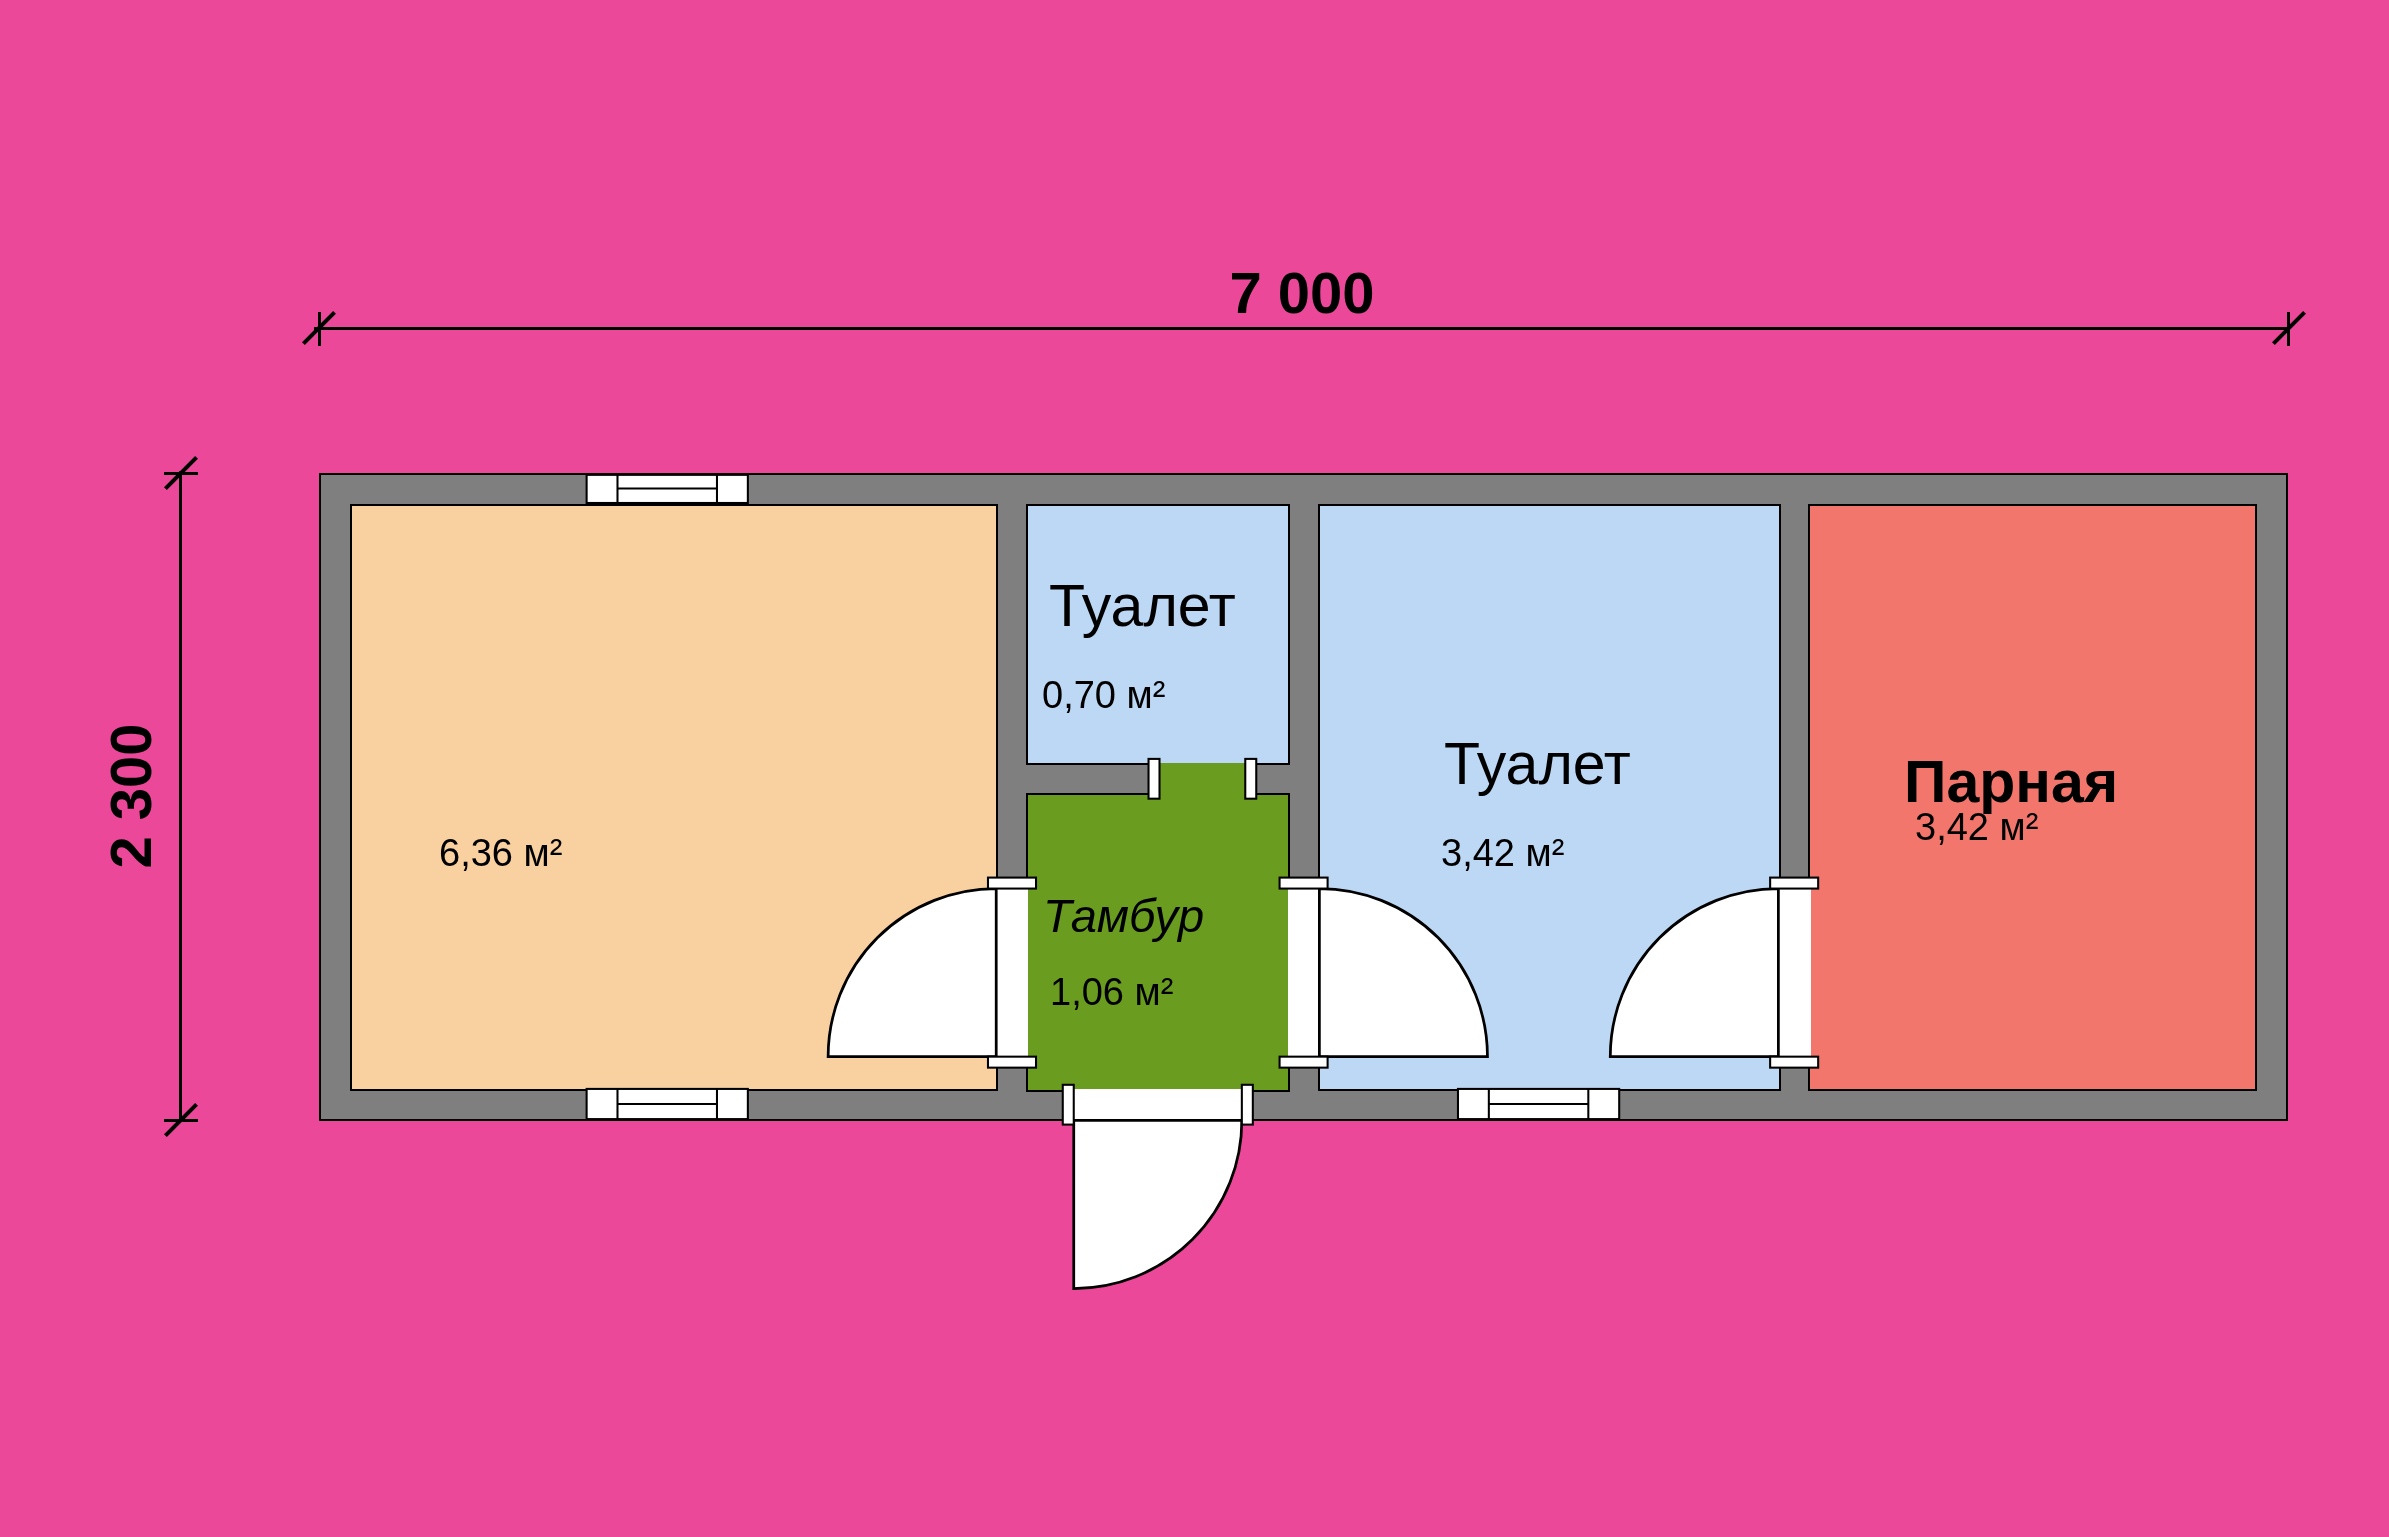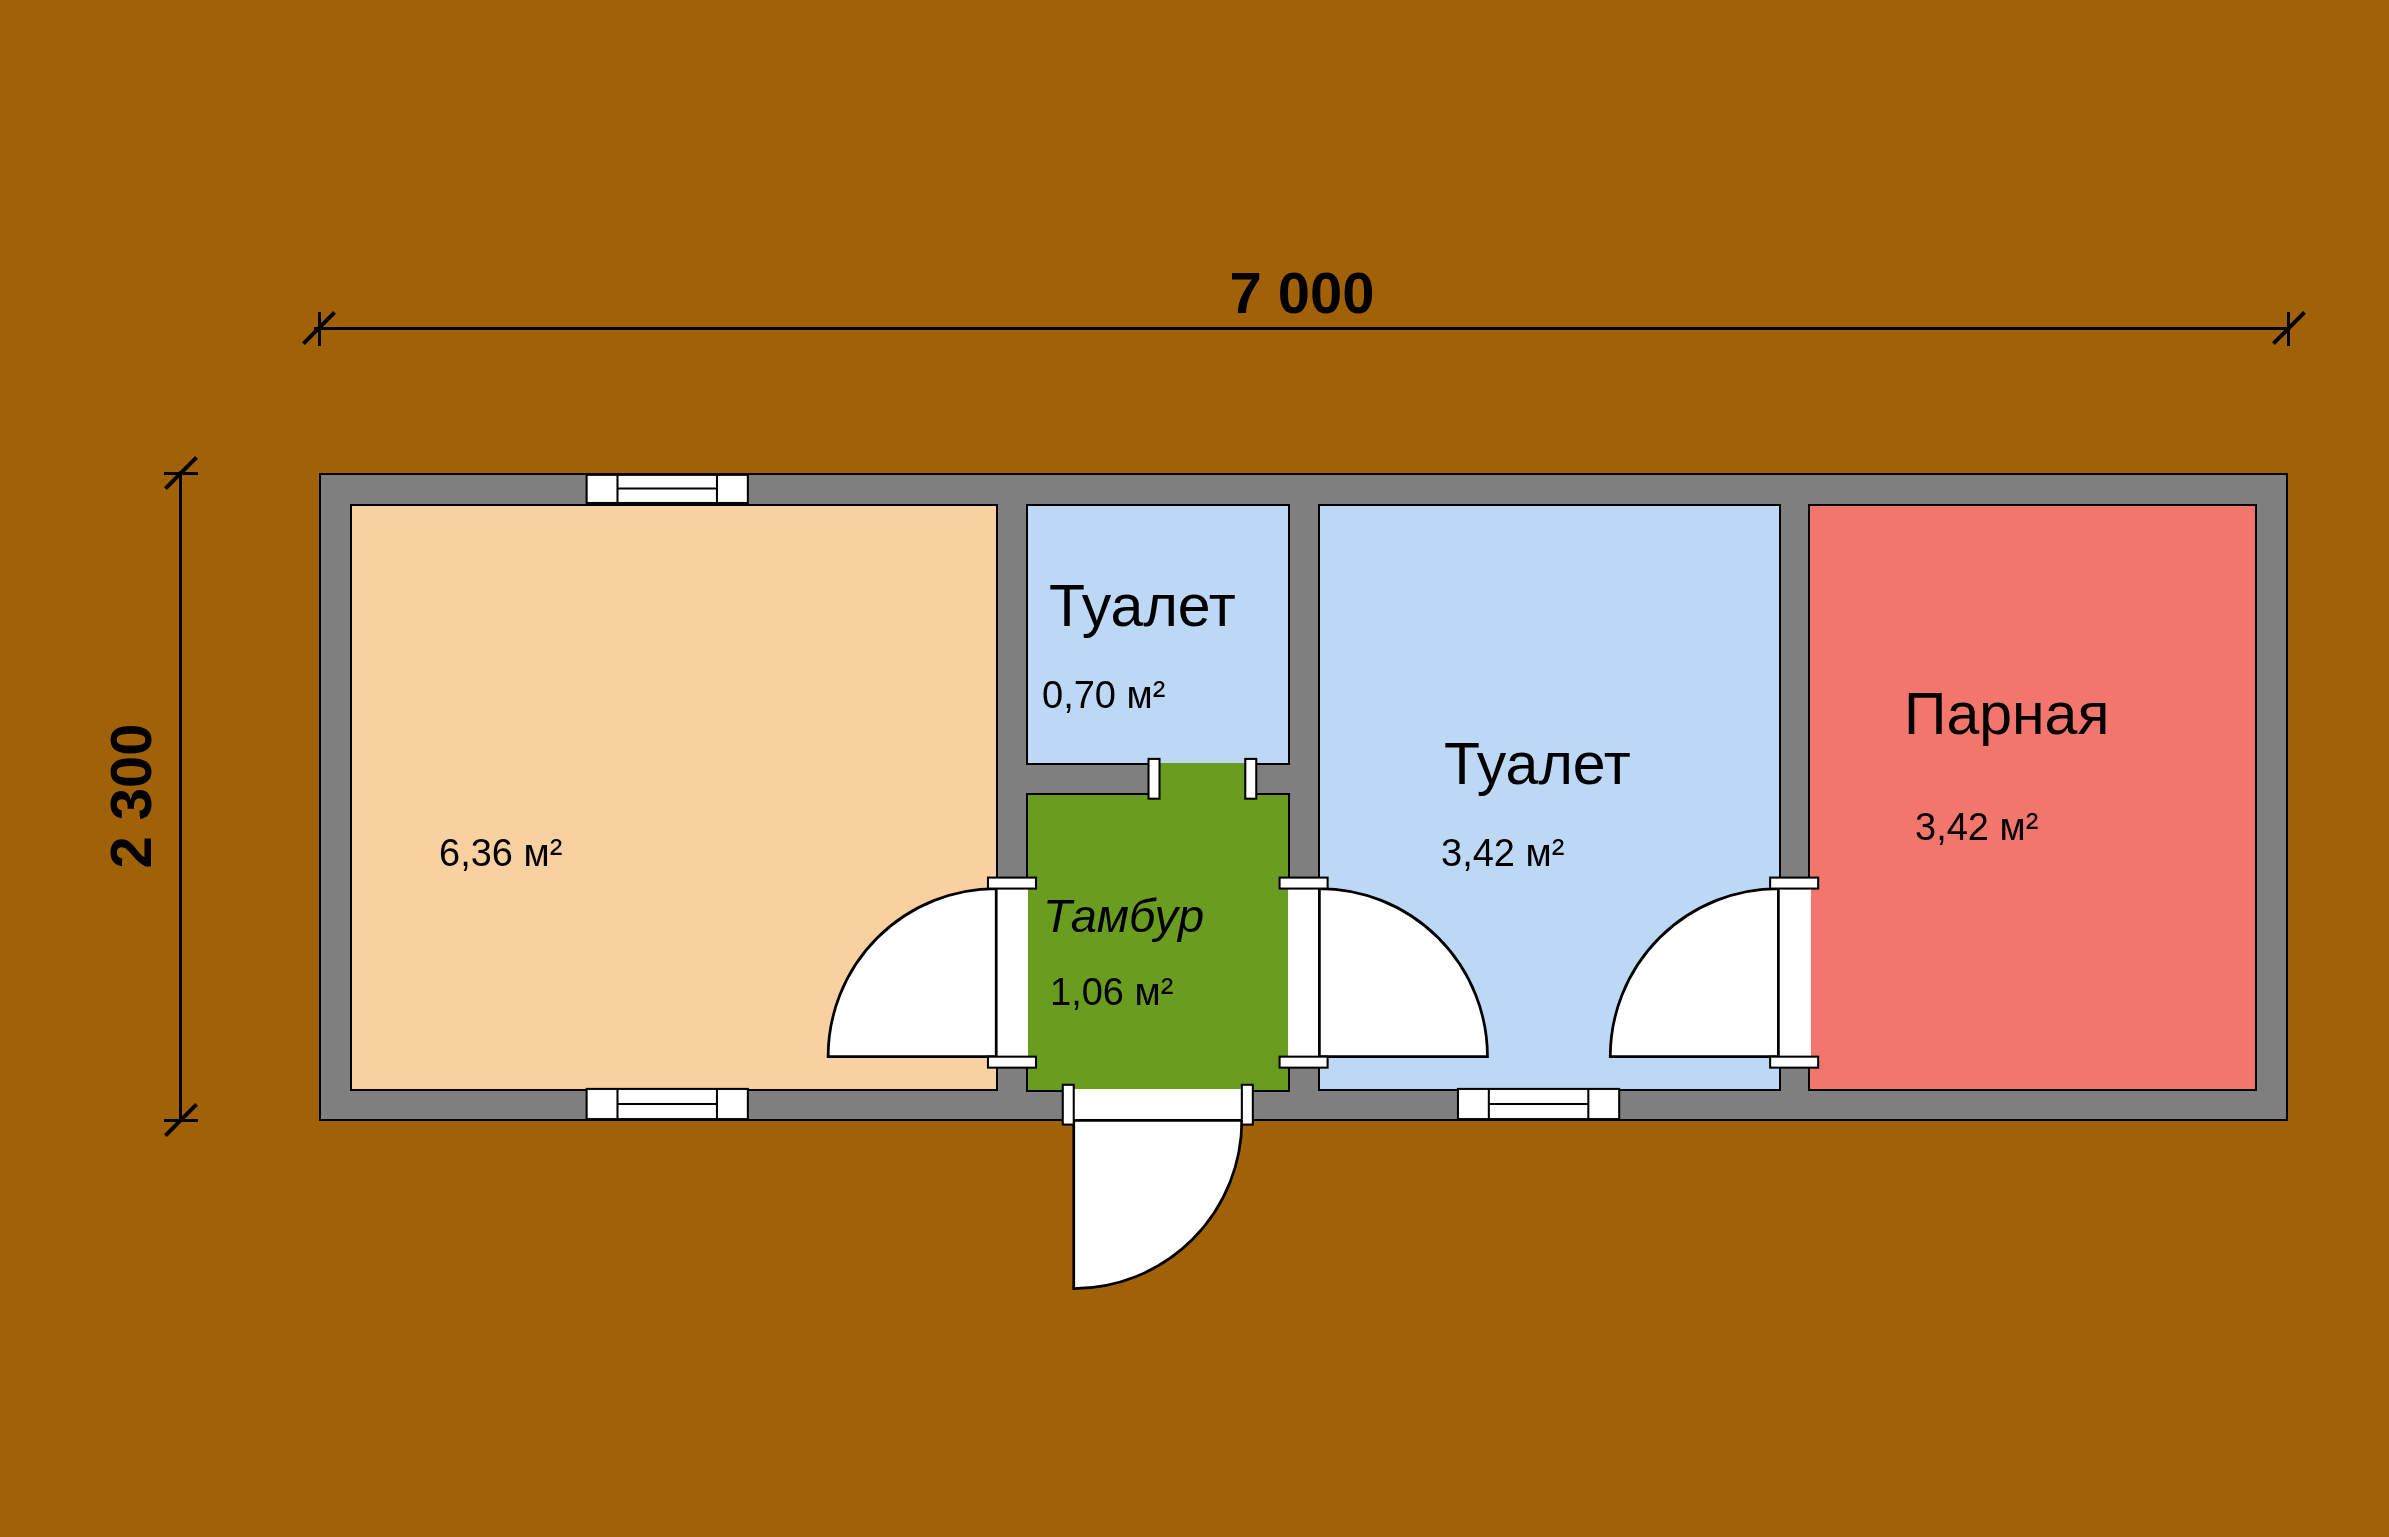--- a/index.html
+++ b/index.html
@@ -1,17 +1,17 @@
 <!DOCTYPE html>
 <html style="font-size:11px"><head>
 <meta charset="utf-8">
 <style>
   html,body{margin:0;padding:0;background:#fff;}
   .stage{
-    position:relative;width:2389px;height:1537px;background:#a16207;
+    position:relative;width:2389px;height:1537px;background:#ec4899;
     font-family:"Liberation Sans",sans-serif;color:#000;overflow:hidden;
   }
   .building{
     position:absolute;left:319px;top:473px;width:1969px;height:648px;
     border:2.1px solid #000;box-sizing:border-box;
   }
   .room{position:absolute;border:2.1px solid #000;box-sizing:border-box;}
   .opening{position:absolute;}
   .svg-overlay{position:absolute;left:0;top:0;width:2389px;height:1537px;pointer-events:none;}
   .label{position:absolute;white-space:nowrap;line-height:1.05;}
@@ -106,17 +106,17 @@
 
   <div class="label room-name" style="left:1049px;top:576px;">Туалет</div>
   <div class="label room-area" style="left:1042px;top:676px;">0,70 м²</div>
 
   <div class="label room-name-small" style="left:1043px;top:891px;font-style:italic;">Тамбур</div>
   <div class="label room-area" style="left:1050px;top:973px;">1,06 м²</div>
 
   <div class="label room-name" style="left:1444px;top:734px;">Туалет</div>
   <div class="label room-area" style="left:1441px;top:834px;">3,42 м²</div>
 
-  <div class="label room-name" style="left:1904px;top:684px;">Парная</div>
+  <div class="label room-name" style="left:1904px;top:752px;font-weight:bold;">Парная</div>
   <div class="label room-area" style="left:1915px;top:808px;">3,42 м²</div>
 
 </div>
 
 
 </body></html>

